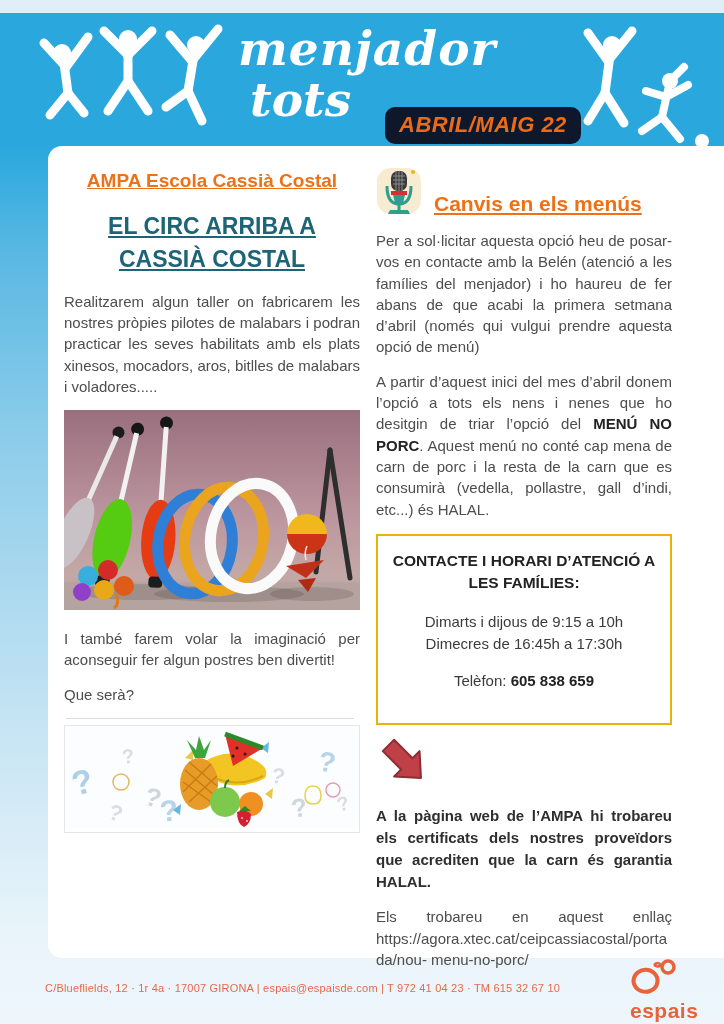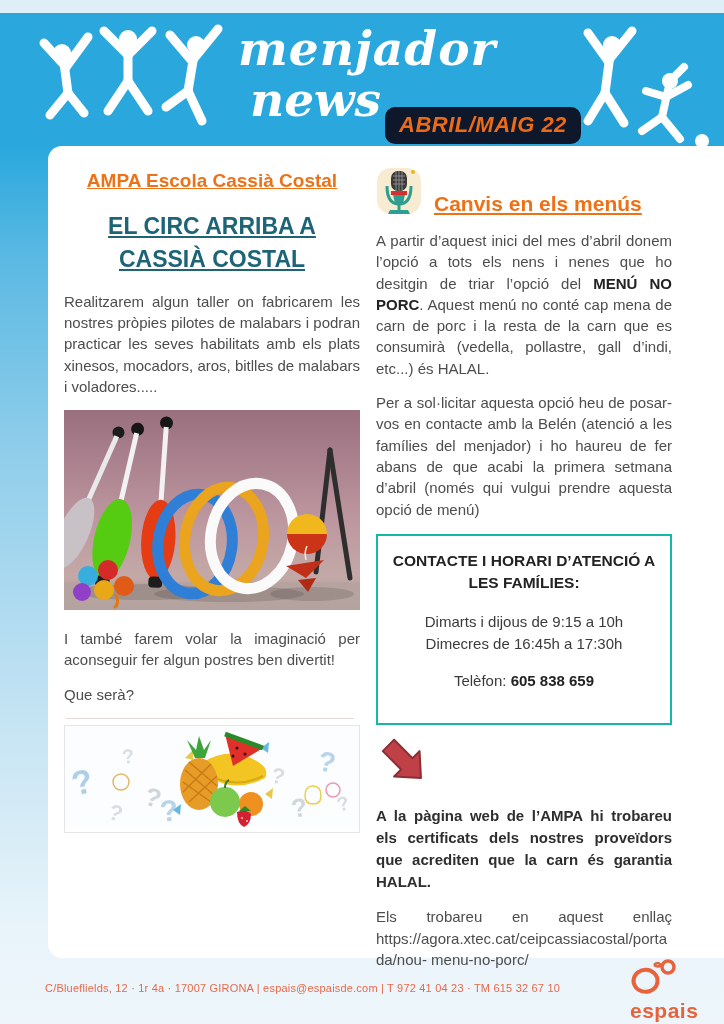--- a/index.html
+++ b/index.html
@@ -25,21 +25,21 @@
   .card-inner { display:flex; gap:16px; padding:20px 14px 12px 16px; }
   .col { width:296px; }
   .section-title { color:#ed7117; font-size:19px; font-weight:bold; text-decoration:underline; text-align:center; margin:4px 0 18px; }
   .article-title { color:#1d6477; font-size:23px; font-weight:bold; text-decoration:underline; text-align:center; line-height:1.45; margin:0 0 14px; }
   .body-p { font-size:15px; color:#4d4d4d; line-height:1.42; text-align:justify; margin:0 0 13px; }
   .img-frame { width:296px; margin:2px 0 14px; }
   .rule { border-top:1px solid #e3d9d9; margin:4px 6px 6px 2px; }
   .fruit-frame { width:296px; border:1px solid #e6e6e6; }
   .rc-head { display:flex; align-items:flex-end; gap:12px; margin:0 0 14px; }
   .rc-title { color:#ed7117; font-size:21px; font-weight:bold; text-decoration:underline; }
-  .contact-box { border:2px solid #14b8a6; padding:14px 10px 16px; text-align:center; color:#3b3b3b; margin:14px 0 12px; }
+  .contact-box { border:2px solid #eab308; padding:14px 10px 16px; text-align:center; color:#3b3b3b; margin:14px 0 12px; }
   .contact-box .cb-title { font-size:15.5px; font-weight:bold; color:#222; line-height:1.45; margin-bottom:16px; }
   .contact-box .cb-line { font-size:15px; line-height:1.45; }
   .contact-box .cb-phone { font-size:15px; margin:18px 0; }
   .contact-box .cb-phone b { color:#222; }
   .contact-box .cb-mail { font-size:15px; line-height:1.45; }
   .arrow-wrap { margin:4px 0 8px; }
   .bold-p { font-size:15px; color:#2e2e2e; font-weight:bold; line-height:1.45; text-align:justify; margin:0 0 14px; }
   .link-p { font-size:15px; color:#4d4d4d; line-height:1.42; text-align:justify; overflow-wrap:anywhere; margin:0 0 12px; }
   .footer-line { position:absolute; top:969px; left:45px; width:575px; color:#e8684a; font-size:11px; letter-spacing:0.2px; }
   .logo { position:absolute; top:946px; left:628px; width:70px; text-align:left; }
@@ -97,21 +97,21 @@
           <path d="M666 84 L646 78"></path>
           <path d="M666 84 L688 72"></path>
           <path d="M662 104 L642 118"></path>
           <path d="M662 104 L680 126"></path>
         </g>
         <circle cx="702" cy="128" r="7" fill="#ffffff" stroke="none"></circle>
       </g>
     </svg>
     <div class="masthead">
       <div class="l1">menjador</div>
-      <div class="l2">news</div>
+      <div class="l2">tots</div>
     </div>
     <div class="badge">ABRIL/MAIG 22</div>
   </div>
 
   <div class="card">
     <div class="card-inner">
 
       <div class="col">
         <div class="section-title">AMPA Escola Cassià Costal</div>
         <div class="article-title">EL CIRC ARRIBA A CASSIÀ COSTAL</div>
@@ -237,22 +237,22 @@
             <rect x="15" y="25" width="16" height="4" fill="#d43030"></rect>
             <path d="M11 20 q 0 18 12 18 q 12 0 12 -18" stroke="#2e9e8e" stroke-width="3" fill="none"></path>
             <polygon points="17,29 29,29 27,37 19,37" fill="#2e9e8e"></polygon>
             <rect x="21.5" y="38" width="3" height="6" fill="#2e9e8e"></rect>
             <polygon points="14,44 32,44 34,48 12,48" fill="#2e9e8e"></polygon>
             <circle cx="37" cy="6" r="2" fill="#e8b818"></circle>
           </svg>
           <span class="rc-title">Canvis en els menús</span>
         </div>
 
+        <p class="body-p">Per a sol·licitar aquesta opció heu de posar-vos en contacte amb la Belén (atenció a les famílies del menjador) i ho haureu de fer abans de que acabi la primera setmana d’abril (només qui vulgui prendre aquesta opció de menú)</p>
         <p class="body-p"><span>A partir d’aquest inici del mes d’abril donem l’opció a tots els nens i nenes que ho desitgin de triar l’opció del </span><b style="color:#222">MENÚ NO PORC</b><span>. Aquest menú no conté cap mena de carn de porc i la resta de la carn que es consumirà (vedella, pollastre, gall d’indi, etc...) és HALAL.</span></p>
-        <p class="body-p">Per a sol·licitar aquesta opció heu de posar-vos en contacte amb la Belén (atenció a les famílies del menjador) i ho haureu de fer abans de que acabi la primera setmana d’abril (només qui vulgui prendre aquesta opció de menú)</p>
 
         <div class="contact-box">
           <div class="cb-title">CONTACTE I HORARI D’ATENCIÓ A LES FAMÍLIES:</div>
           <div class="cb-line">Dimarts i dijous de 9:15 a 10h</div>
           <div class="cb-line">Dimecres de 16:45h a 17:30h</div>
           <div class="cb-phone"><span>Telèfon: </span><b>605 838 659</b></div>
         </div>
 
         <div class="arrow-wrap">
           <svg width="56" height="56" viewBox="0 0 56 56">

